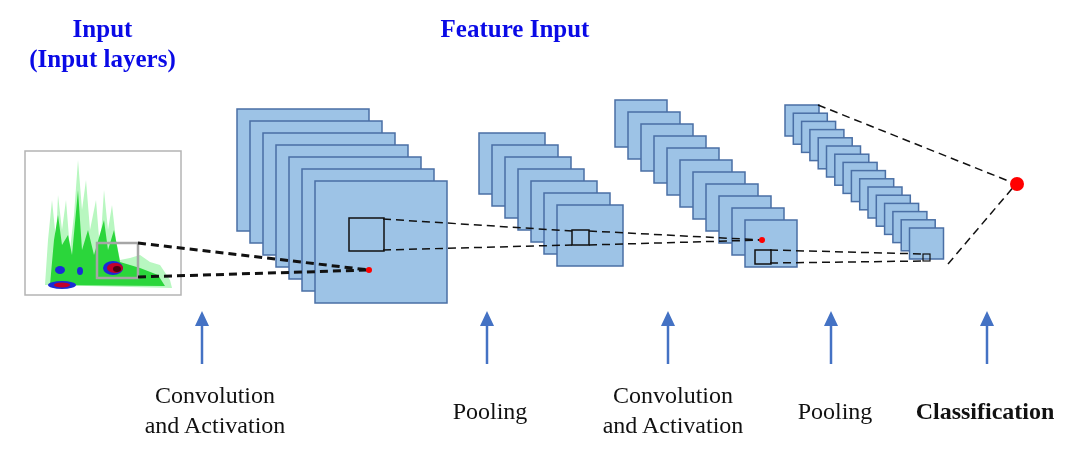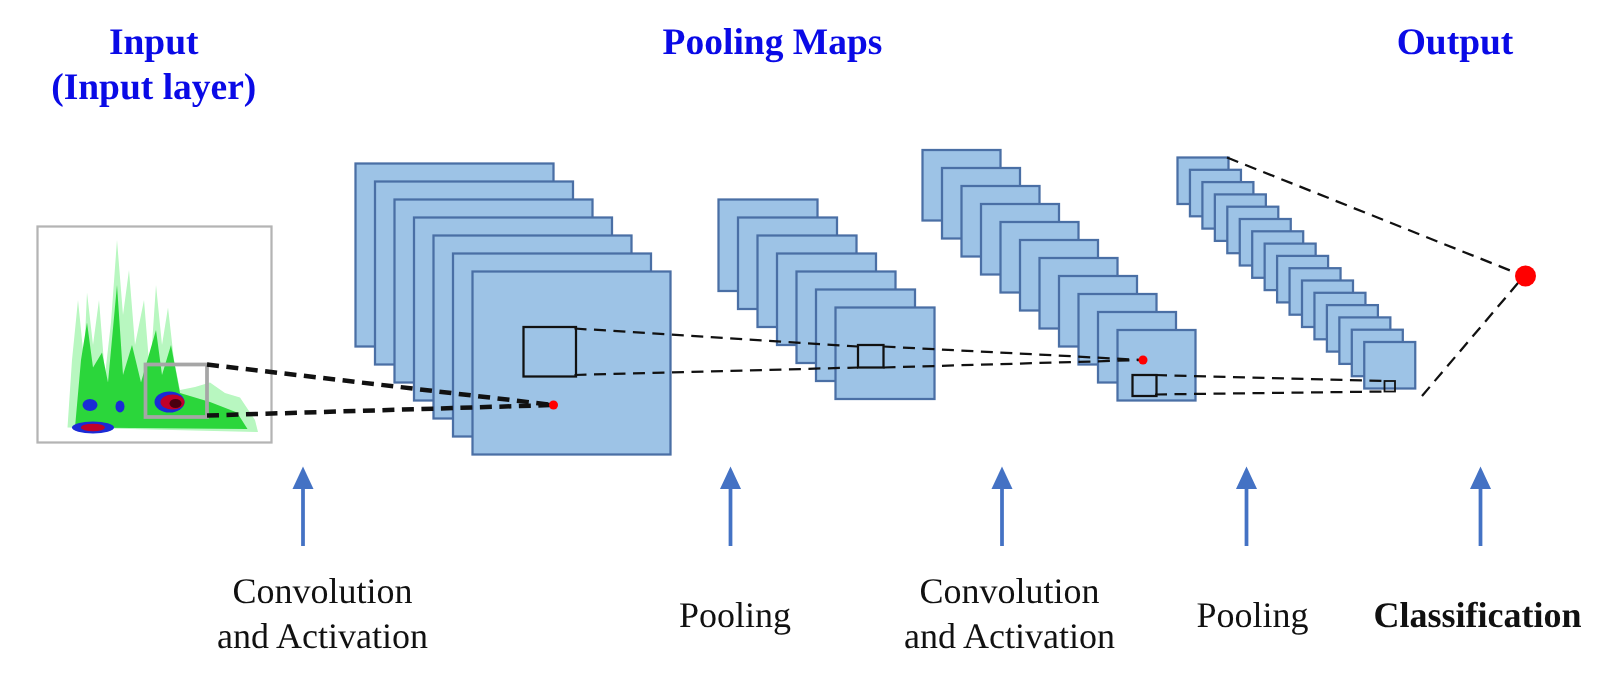--- a/index.html
+++ b/index.html
@@ -122,27 +122,26 @@
       </g>
       <g>
         <line x1="987" x2="987" y1="326" y2="364" stroke="#4472c4" stroke-width="2.5"></line>
         <polygon points="980,326 994,326 987,311" fill="#4472c4"></polygon>
       </g>
     </g>
 </svg>
 
 <div class="title" style="left:20px;top:14px;width:165px;">
   <div>Input</div>
-  <div>(Input layer)</div>
+  <div>(Input layers)</div>
 </div>
 <div class="title" style="left:415px;top:14px;width:200px;">
-  <div>Pooling Maps</div>
+  <div>Feature Input</div>
 </div>
 <div class="title" style="left:875px;top:14px;width:190px;">
-  <div>Output</div>
 </div>
 
 <div class="label" style="left:135px;top:380px;width:160px;">
   <div>Convolution</div>
   <div>and Activation</div>
 </div>
 <div class="label" style="left:430px;top:396px;width:120px;">
   <div>Pooling</div>
 </div>
 <div class="label" style="left:588px;top:380px;width:170px;">

